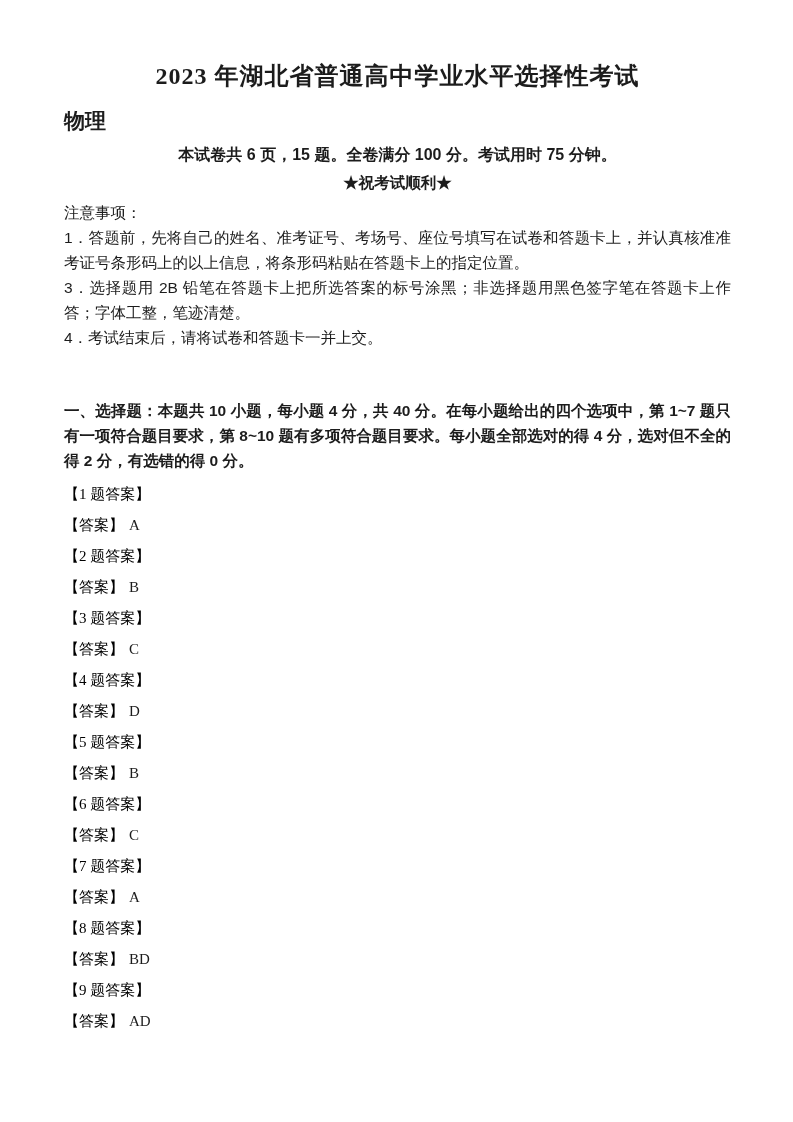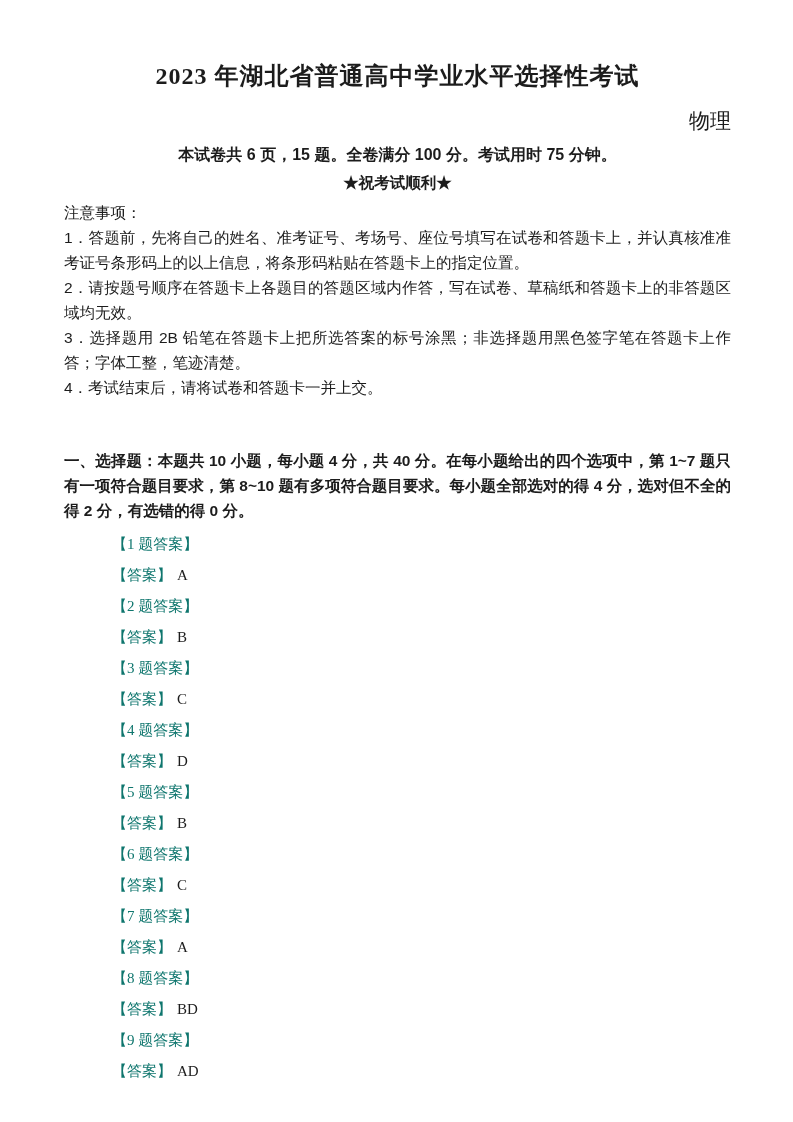--- a/index.html
+++ b/index.html
@@ -20,24 +20,24 @@
     font-family: "Liberation Serif", serif;
     font-weight: bold;
     font-size: 24px;
     line-height: 30px;
     text-align: center;
     letter-spacing: 1px;
     margin: 0;
   }
   .subject {
     font-family: "Liberation Serif", serif;
-    font-weight: normal;
+    font-weight: bold;
     font-size: 21px;
     line-height: 26px;
-    text-align: right;
+    text-align: left;
     margin: 17px 0 0 0;
   }
   .meta {
     font-family: "Liberation Sans", sans-serif;
     font-weight: bold;
     font-size: 16px;
     line-height: 21px;
     text-align: center;
     margin: 10px 0 0 0;
   }
@@ -66,37 +66,36 @@
     text-align: justify;
     margin-top: 48px;
   }
   .answers { margin-top: 6px; }
   .ans {
     font-family: "Liberation Serif", serif;
     font-size: 15px;
     line-height: 31px;
     margin: 0;
   }
-  .blue { color: #0f766e; margin-left: 48px; }
+  .blue { color: #000000; }
   .val { color: #1c1c1c; margin-left: 5px; }
 </style>
 </head>
 <body>
 
 <div class="doc">
 
   <h1 class="title">2023 年湖北省普通高中学业水平选择性考试</h1>
   <h2 class="subject">物理</h2>
   <p class="meta">本试卷共 6 页，15 题。全卷满分 100 分。考试用时 75 分钟。</p>
   <p class="wish">★祝考试顺利★</p>
 
   <div class="notices">
     <p>注意事项：</p>
     <p>1．答题前，先将自己的姓名、准考证号、考场号、座位号填写在试卷和答题卡上，并认真核准准考证号条形码上的以上信息，将条形码粘贴在答题卡上的指定位置。</p>
-    <p>2．请按题号顺序在答题卡上各题目的答题区域内作答，写在试卷、草稿纸和答题卡上的非答题区域均无效。</p>
     <p>3．选择题用 2B 铅笔在答题卡上把所选答案的标号涂黑；非选择题用黑色签字笔在答题卡上作答；字体工整，笔迹清楚。</p>
     <p>4．考试结束后，请将试卷和答题卡一并上交。</p>
   </div>
 
   <div class="section">
     <p>一、选择题：本题共 10 小题，每小题 4 分，共 40 分。在每小题给出的四个选项中，第 1~7 题只有一项符合题目要求，第 8~10 题有多项符合题目要求。每小题全部选对的得 4 分，选对但不全的得 2 分，有选错的得 0 分。</p>
   </div>
 
   <div class="answers">
     <p class="ans blue">【1 题答案】</p>

